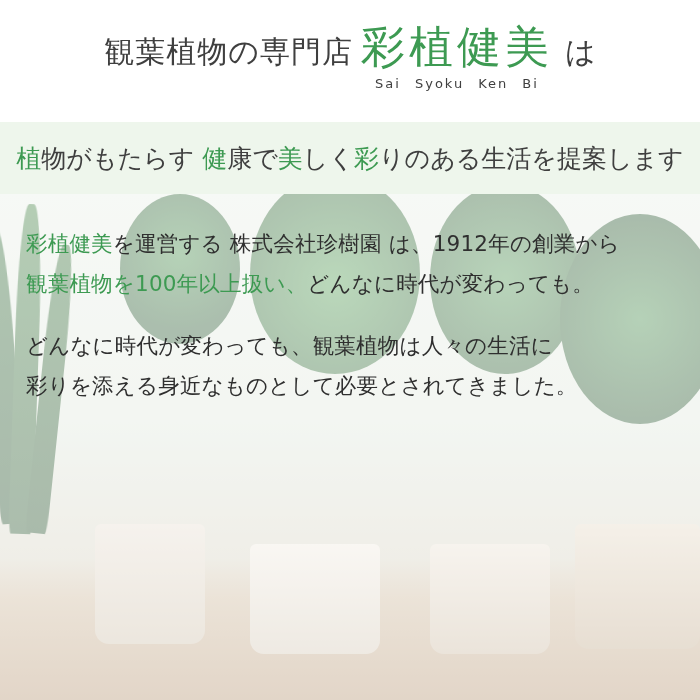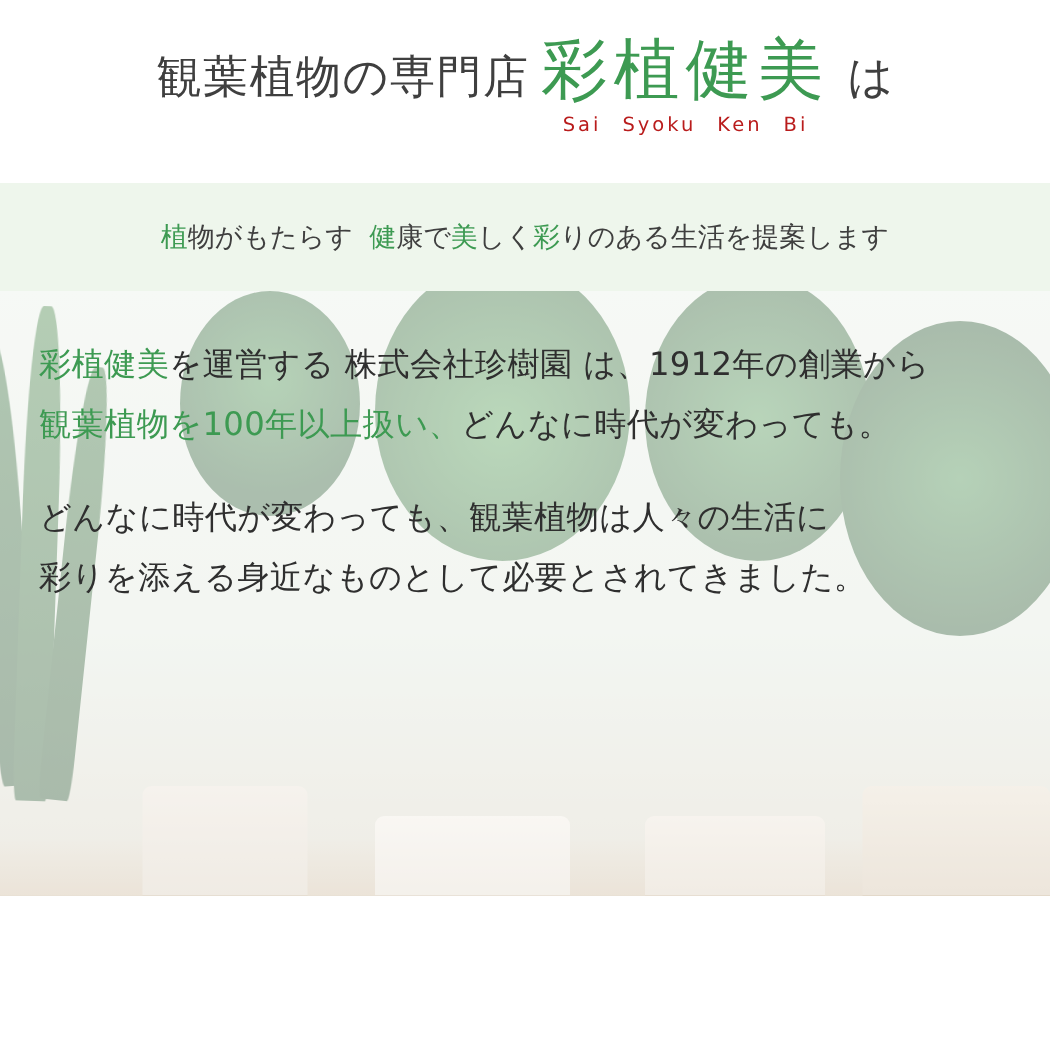--- a/index.html
+++ b/index.html
@@ -9,21 +9,21 @@
   body {
     width: 700px;
     height: 700px;
     font-family: "DejaVu Sans", "Liberation Sans", sans-serif;
     background: #ffffff;
     overflow: hidden;
   }
   .page {
     position: relative;
     width: 700px;
-    height: 597px;
+    height: 700px;
     background: #ffffff;
     overflow: hidden;
   }
 
   
   .header {
     position: relative;
     height: 122px;
     background: #ffffff;
     box-sizing: border-box;
@@ -48,21 +48,21 @@
   }
   .brand-kanji {
     font-size: 44px;
     color: #3d9a52;
     letter-spacing: 4px;
     line-height: 1.05;
     font-weight: 500;
   }
   .brand-romaji {
     font-size: 13px;
-    color: #b91c1c;
+    color: #404040;
     letter-spacing: 2px;
     margin-top: 6px;
     display: flex;
     gap: 14px;
   }
   .head-tail {
     font-size: 30px;
     color: #3f3f3f;
     margin-left: 4px;
   }
@@ -70,25 +70,24 @@
   
   .subband {
     position: relative;
     height: 72px;
     background: #eef6ec;
     display: flex;
     align-items: center;
     justify-content: center;
   }
   .subband-text {
-    font-size: 18px;
+    font-size: 25px;
     color: #3f3f3f;
     letter-spacing: 0px;
     white-space: nowrap;
-    font-family: Liberation Mono, monospace;
   }
   .subband-text .g {
     color: #3d9a52;
   }
 
   
   .body-area {
     position: relative;
     height: 506px;
     overflow: hidden;

